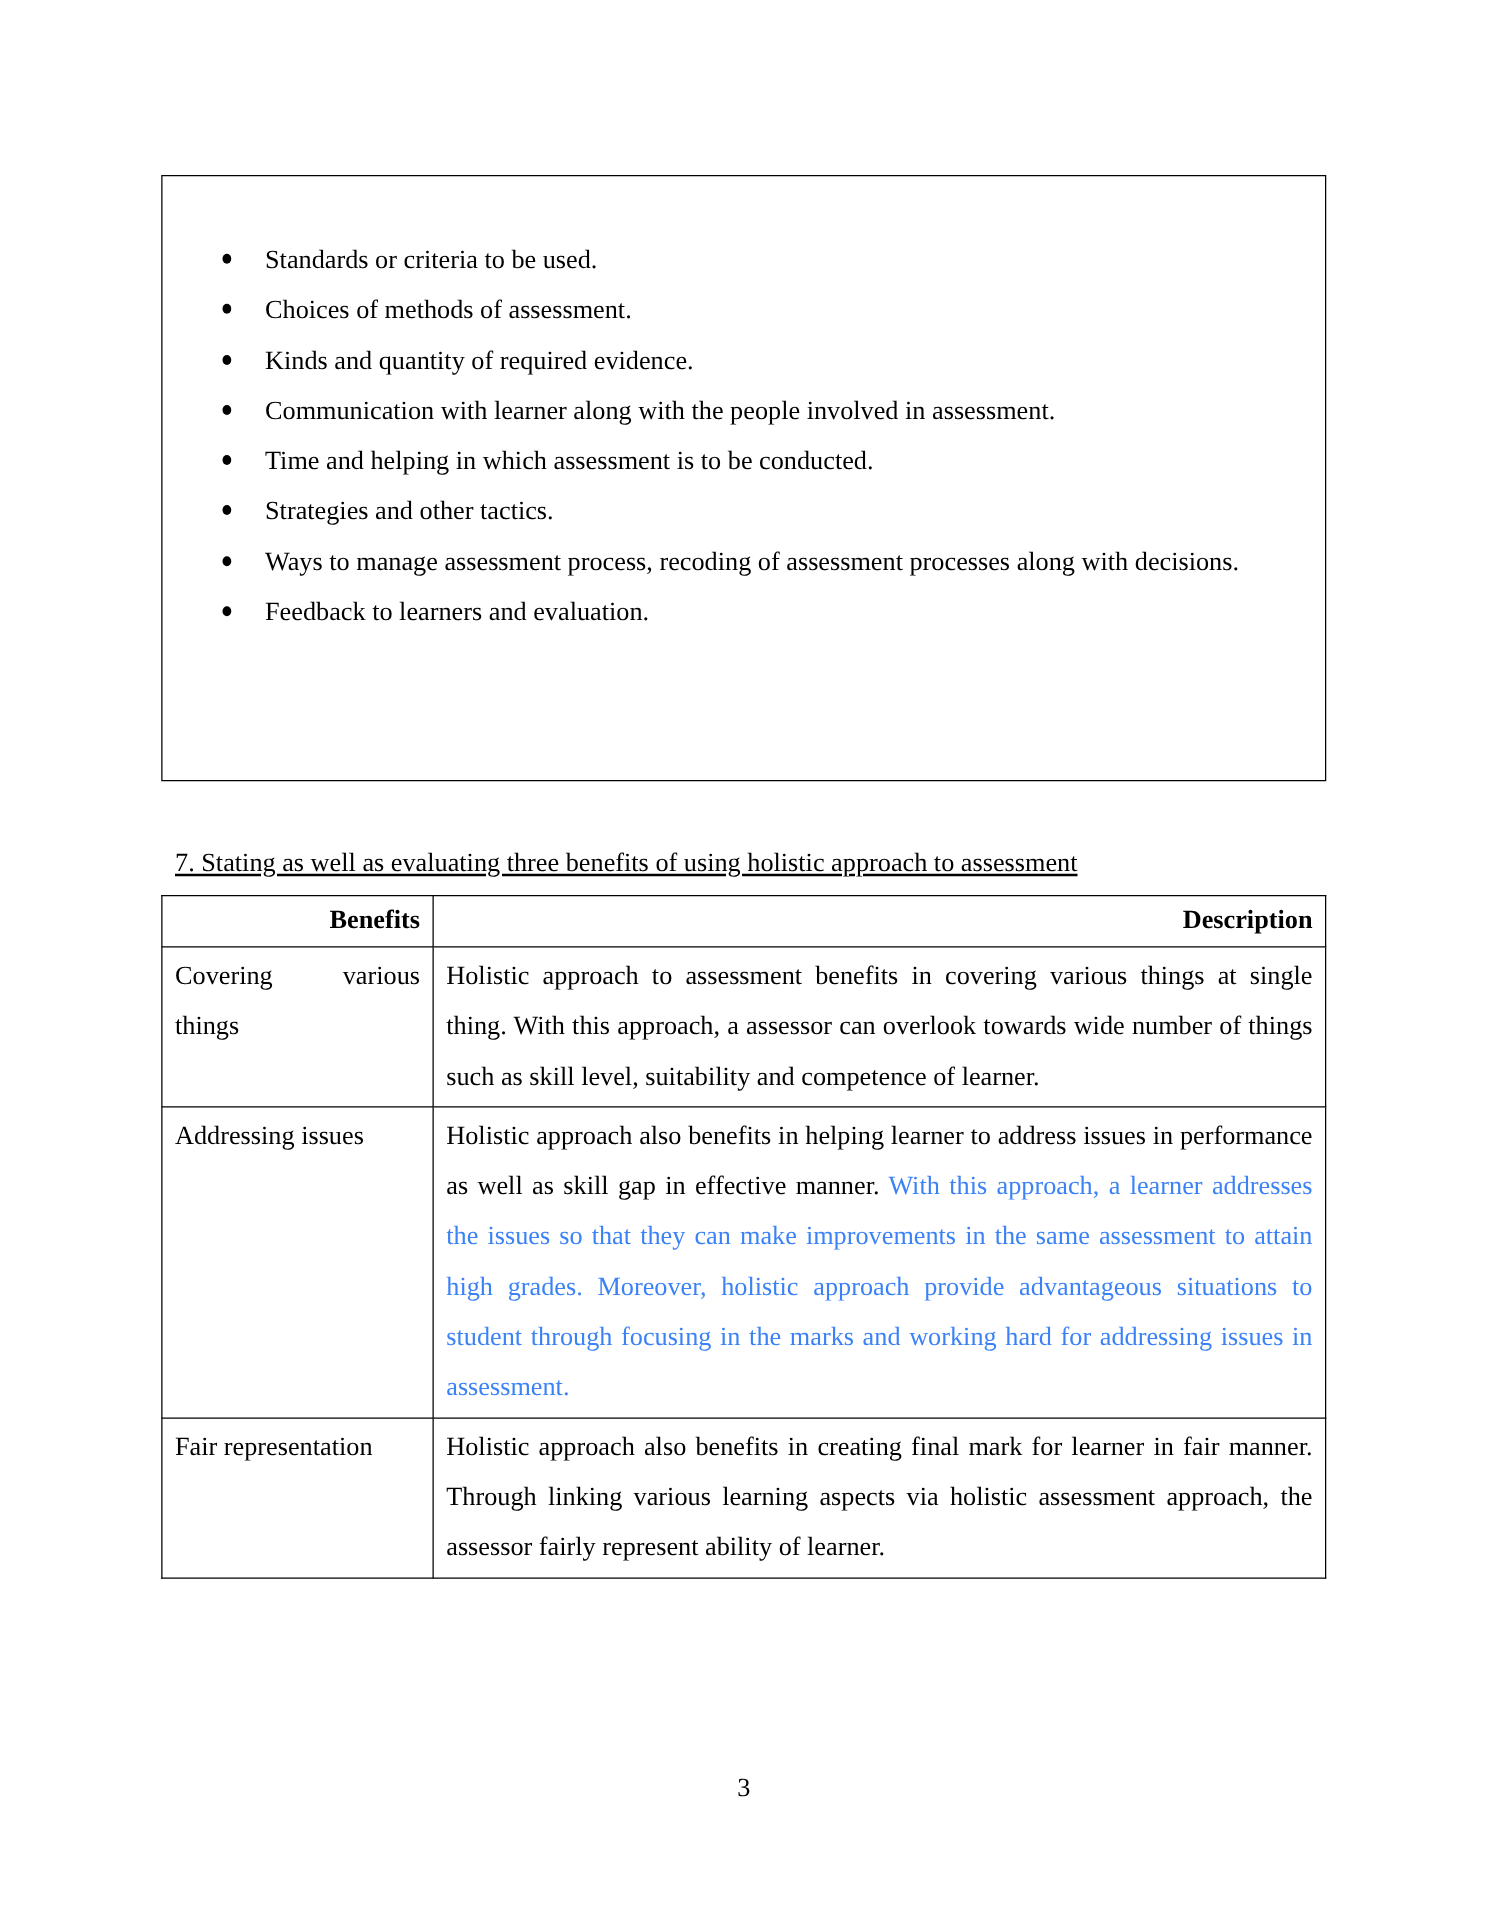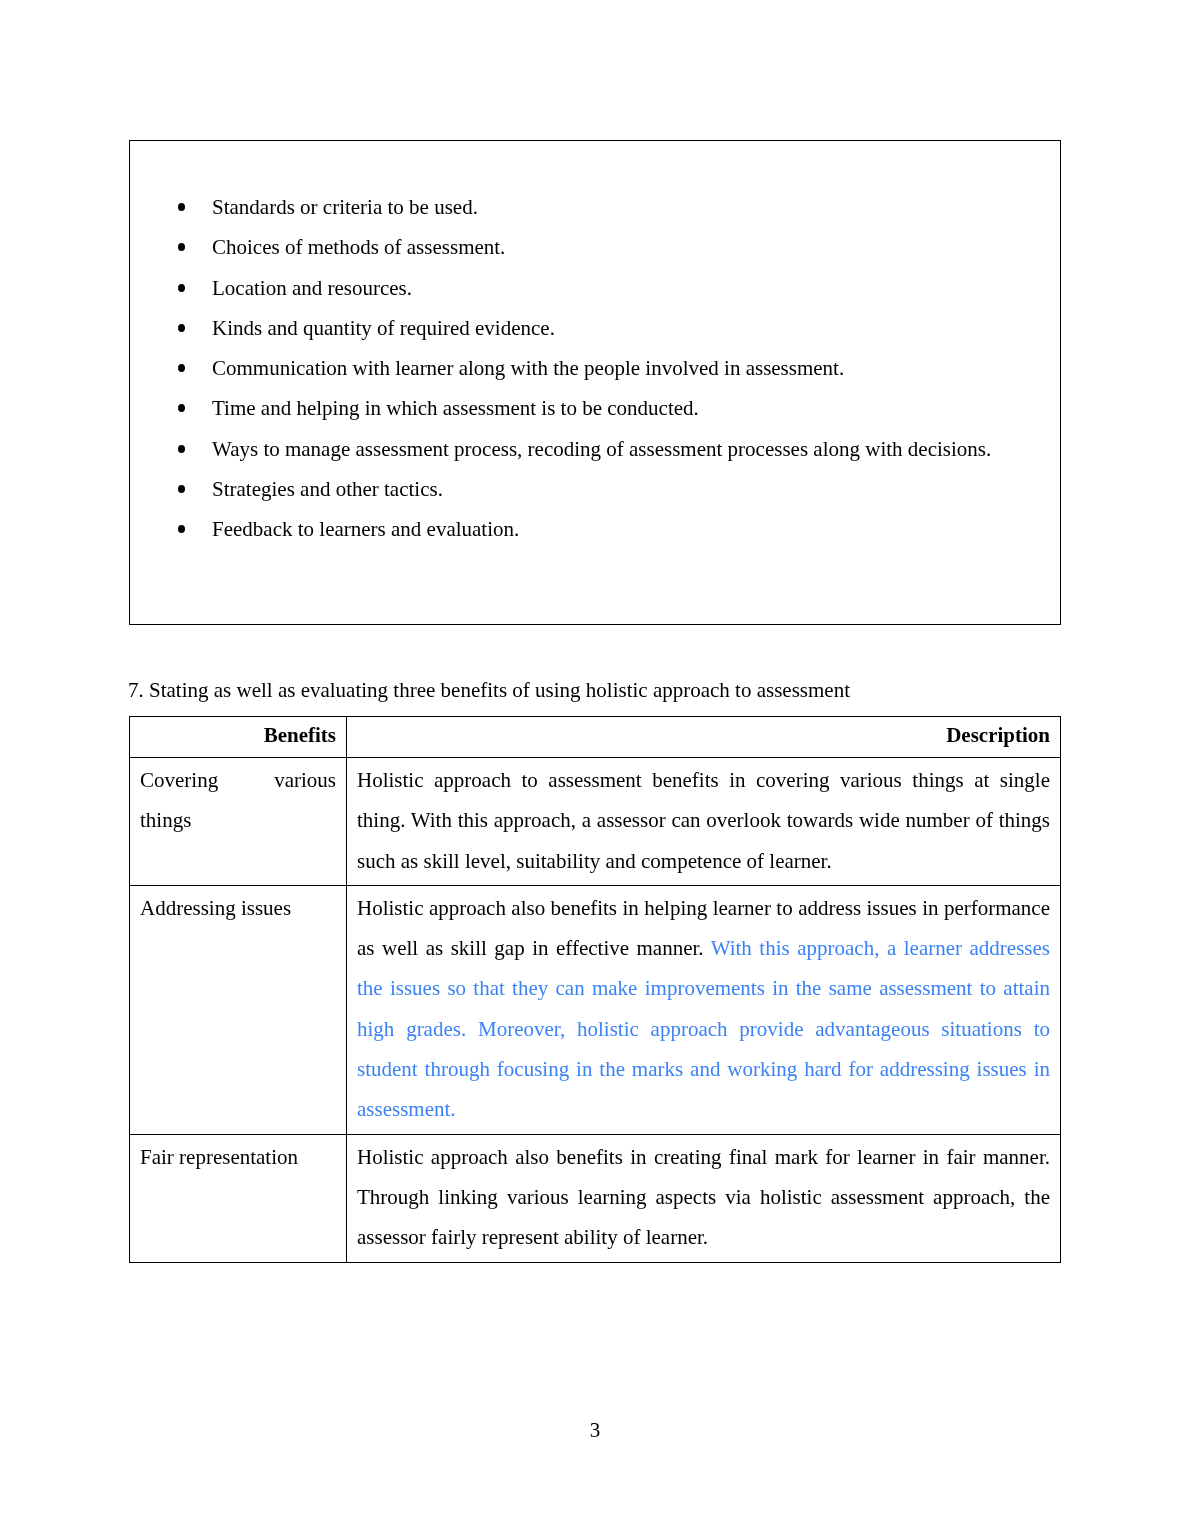--- a/index.html
+++ b/index.html
@@ -15,22 +15,22 @@
   .bullets { list-style: none; margin: 2px; padding: 0; position: absolute; left: 0; top: 44px; width: 930px; }
   .bullets li {
     position: relative; padding-left: 80px; padding-right: 10px;
     line-height: 40.3px; text-align: justify;
   }
   .bullets li .dot {
     position: absolute; left: 46px; top: 16px; width: 7px; height: 8px;
     background: #000; border-radius: 50%;
   }
   .heading {
-    position: absolute; left: 128px; top: 676px;
-    line-height: 28px; white-space: nowrap;
+    position: absolute; left: 140px; top: 676px;
+    text-decoration: underline; line-height: 28px; white-space: nowrap;
   }
   table {
     position: absolute; left: 129px; top: 716px; width: 932px;
     border-collapse: collapse;
   }
   td, th {
     border: 1px solid #000; vertical-align: top; text-align: justify;
     padding: 2px 10px 4px 10px; line-height: 40.3px; font-weight: normal;
   }
   th { font-weight: bold; text-align: right; line-height: 36px; padding-top: 0; padding-bottom: 4px;}
@@ -41,26 +41,25 @@
     font-size: 21px;
   }
 </style>
 </head>
 <body>
 
 <div class="box">
   <ul class="bullets">
     <li><span class="dot"></span><span>Standards or criteria to be used.</span></li>
     <li><span class="dot"></span><span>Choices of methods of assessment.</span></li>
-    <li><span class="dot"></span><span>Location and resources.</span></li>
     <li><span class="dot"></span><span>Kinds and quantity of required evidence.</span></li>
     <li><span class="dot"></span><span>Communication with learner along with the people involved in assessment.</span></li>
     <li><span class="dot"></span><span>Time and helping in which assessment is to be conducted.</span></li>
+    <li><span class="dot"></span><span>Strategies and other tactics.</span></li>
     <li><span class="dot"></span><span>Ways to manage assessment process, recoding of assessment processes along with decisions.</span></li>
-    <li><span class="dot"></span><span>Strategies and other tactics.</span></li>
     <li><span class="dot"></span><span>Feedback to learners and evaluation.</span></li>
   </ul>
 </div>
 
 <div class="heading">7. Stating as well as evaluating three benefits of using holistic approach to assessment</div>
 
 <table>
   <thead>
     <tr>
       <th class="col1">Benefits</th>

